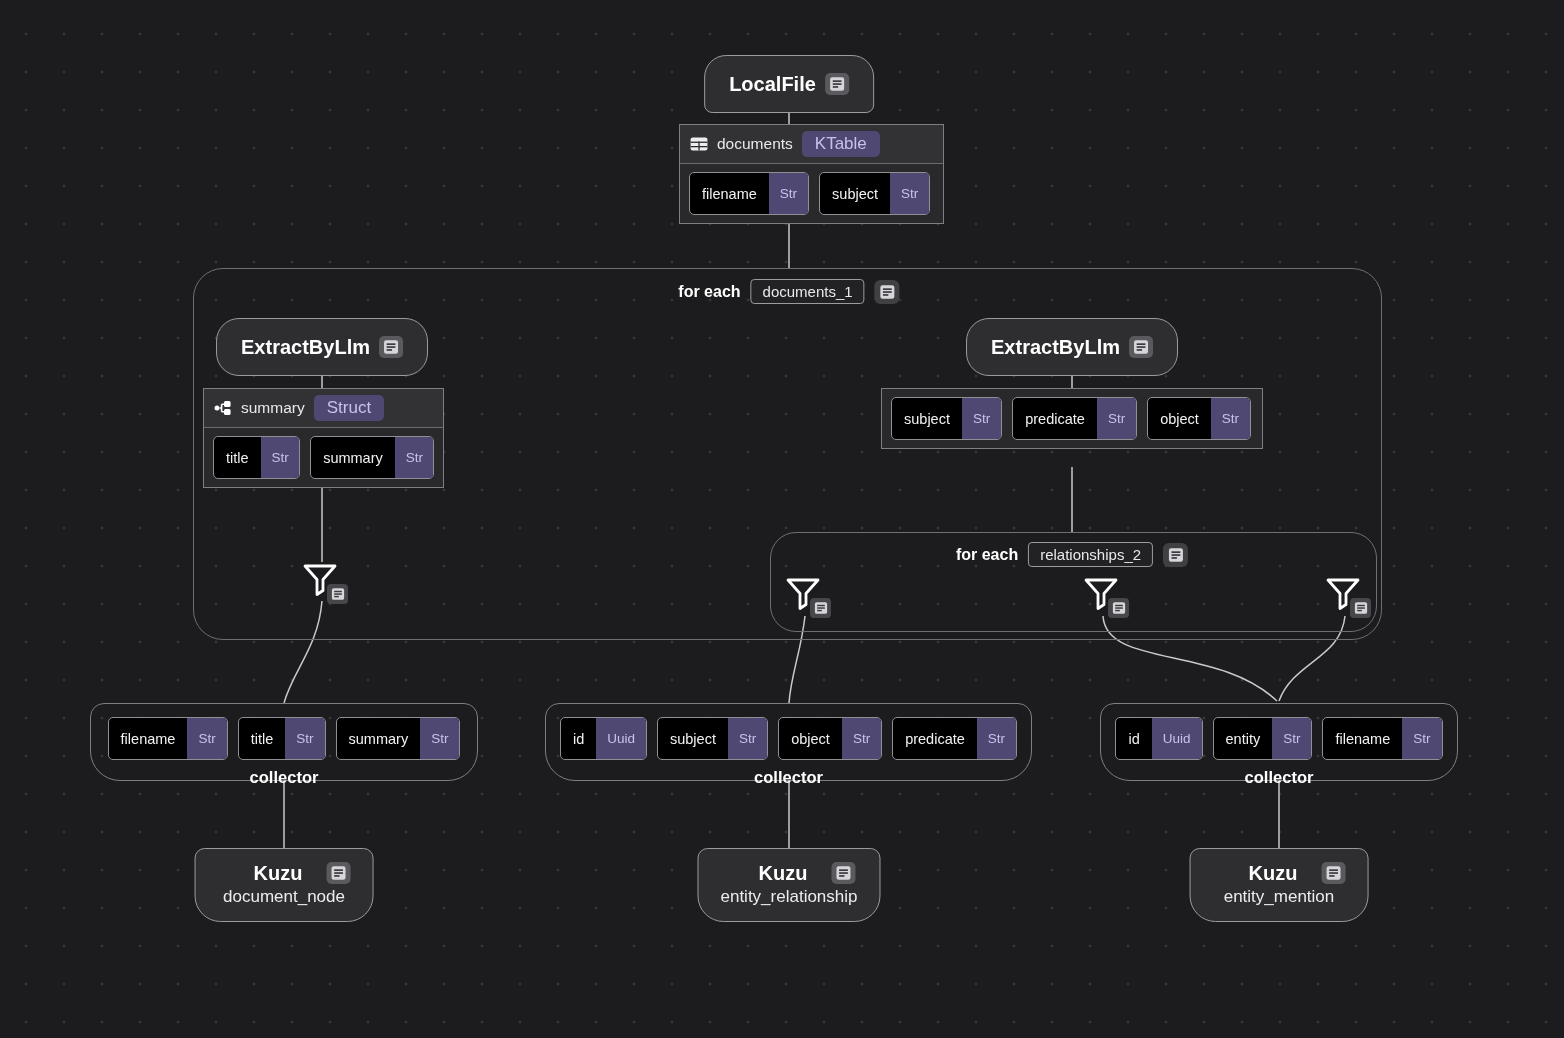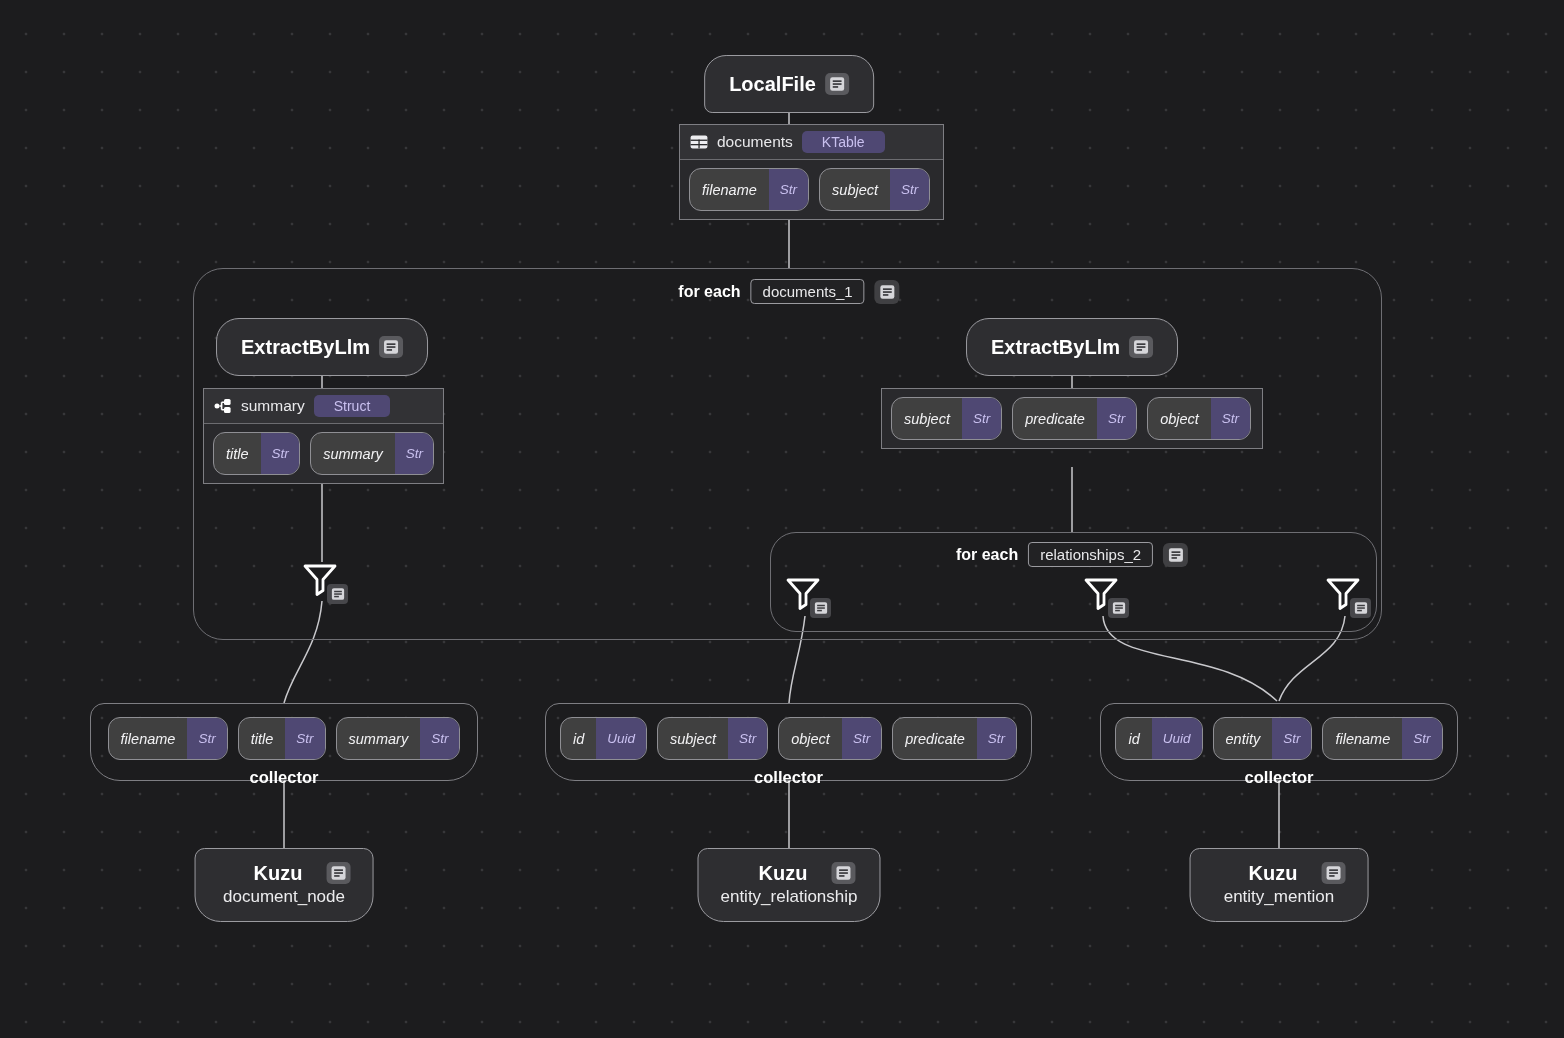--- a/index.html
+++ b/index.html
@@ -54,27 +54,27 @@
   .schema-header{
     display:flex;align-items:center;gap:9px;
     background:#323235;
     padding:6px 10px;
     border-bottom:1.2px solid #6c6c70;
     color:#e9e9eb;font-size:15.5px;
   }
   .schema-body{display:flex;align-items:center;gap:10px;padding:8px 9px;}
   .type-badge{
     background:#4f4873;color:#c9c0ef;
-    font-size:14px;padding:3px 20px;border-radius:5px;
+    font-size:17px;padding:3px 13px;border-radius:5px;
     white-space:nowrap;
   }
   .chip{
     display:inline-flex;align-items:stretch;
-    border:1px solid #8f8f94;border-radius:12px;overflow:hidden;
-    background:#404040;white-space:nowrap;font-style:italic;
+    border:1px solid #8f8f94;border-radius:5px;overflow:hidden;
+    background:#000000;white-space:nowrap;
   }
   .chip-label{padding:5px 12px;color:#f2f2f4;font-size:14.5px;display:flex;align-items:center;}
   .chip-type{background:#4f4873;color:#c9c0ef;font-size:13.5px;padding:13px 11px;display:flex;align-items:center;}
 
   
   .foreach-box{
     position:absolute;z-index:1;box-sizing:border-box;
     border:1.5px solid #6e6e73;border-radius:30px;
     background:transparent;
   }

